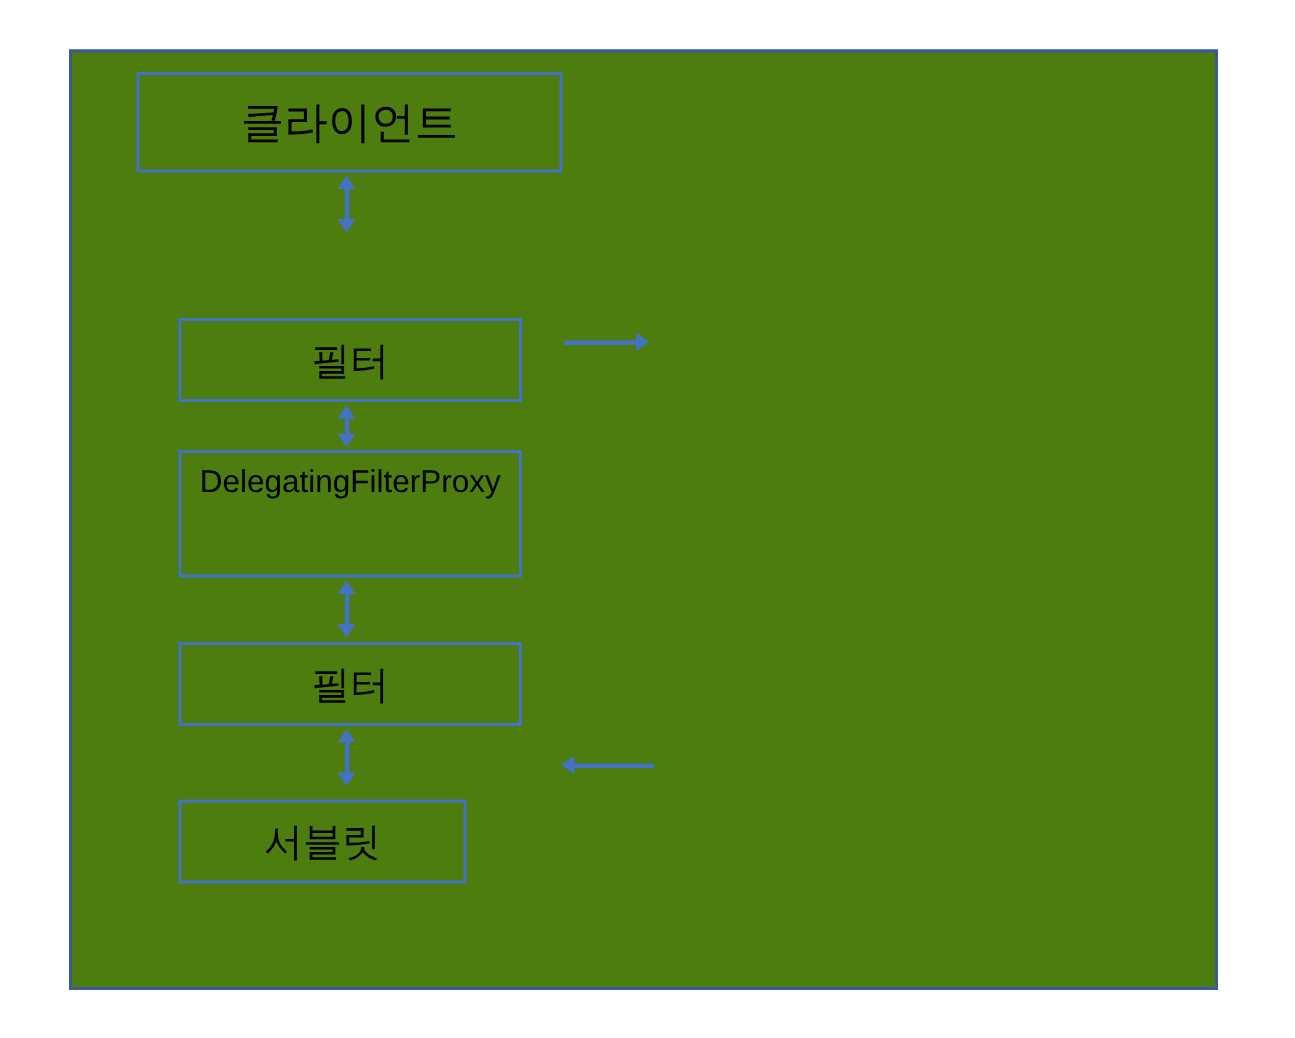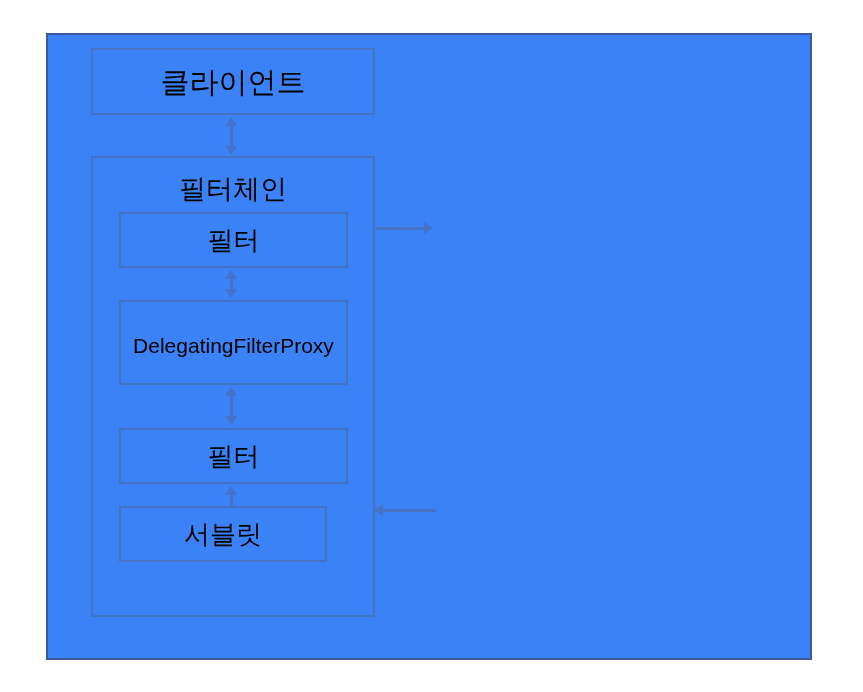--- a/index.html
+++ b/index.html
@@ -15,21 +15,21 @@
   #canvas {
     position: relative;
     width: 863px;
     height: 692px;
     background: #ffffff;
     overflow: hidden;
   }
   .box {
     position: absolute;
     box-sizing: border-box;
-    background: #3b82f6;
+    background: #4d7c0f;
     border: 2px solid #3C5A9A;
   }
   .box.thin {
     border-width: 2px;
     border-color: #4472C4;
   }
   .label {
     position: absolute;
     text-align: center;
     white-space: nowrap;
@@ -87,56 +87,53 @@
   <div class="box thin" style="left:91px; top:48px; width:284px; height:67px;">
     <div class="label centered" style="top:18px; font-size:29px;">클라이언트</div>
   </div>
 
   <div>
     <div class="arrowhead ah-up" style="left:225px; top:117px;"></div>
     <div class="vline" style="left:230px; top:123px; height:26px;"></div>
     <div class="arrowhead ah-down" style="left:225px; top:146px;"></div>
   </div>
 
-  <div class="box thin" style="left:91px; top:156px; width:284px; height:461px;">
-    <div class="label centered" style="top:18px; font-size:27px;">필터체인</div>
-  </div>
 
   <div class="box thin" style="left:119px; top:212px; width:229px; height:56px;">
     <div class="label centered" style="top:13px; font-size:26px;">필터</div>
   </div>
 
   <div>
     <div class="arrowhead ah-up" style="left:225px; top:270px;"></div>
     <div class="vline" style="left:230px; top:276px; height:15px;"></div>
     <div class="arrowhead ah-down" style="left:225px; top:289px;"></div>
   </div>
 
   <div class="box thin" style="left:119px; top:300px; width:229px; height:85px;">
-    <div class="label centered" style="top:9px; font-size:21px;margin-top:24px;">DelegatingFilterProxy</div>
+    <div class="label centered" style="top:9px; font-size:21px;">DelegatingFilterProxy</div>
   </div>
 
 
   <div>
     <div class="arrowhead ah-up" style="left:225px; top:387px;"></div>
     <div class="vline" style="left:230px; top:393px; height:26px;"></div>
     <div class="arrowhead ah-down" style="left:225px; top:416px;"></div>
   </div>
 
   <div class="box thin" style="left:119px; top:428px; width:229px; height:56px;">
     <div class="label centered" style="top:13px; font-size:26px;">필터</div>
   </div>
 
   <div>
     <div class="arrowhead ah-up" style="left:225px; top:486px;"></div>
     <div class="vline" style="left:230px; top:492px; height:26px;"></div>
     <div class="arrowhead ah-down" style="left:225px; top:515px;"></div>
   </div>
 
-  <div class="box thin" style="left:119px; top:506px; width:208px; height:56px;">
+  <div class="box thin" style="left:119px; top:533px; width:192px; height:56px;">
     <div class="label centered" style="top:13px; font-size:26px;">서블릿</div>
   </div>
 
 
   <div>
     <div class="hline" style="left:376px; top:227px; width:50px;"></div>
     <div class="arrowhead ah-right" style="left:424px; top:222px;"></div>
   </div>
 
   <div>

